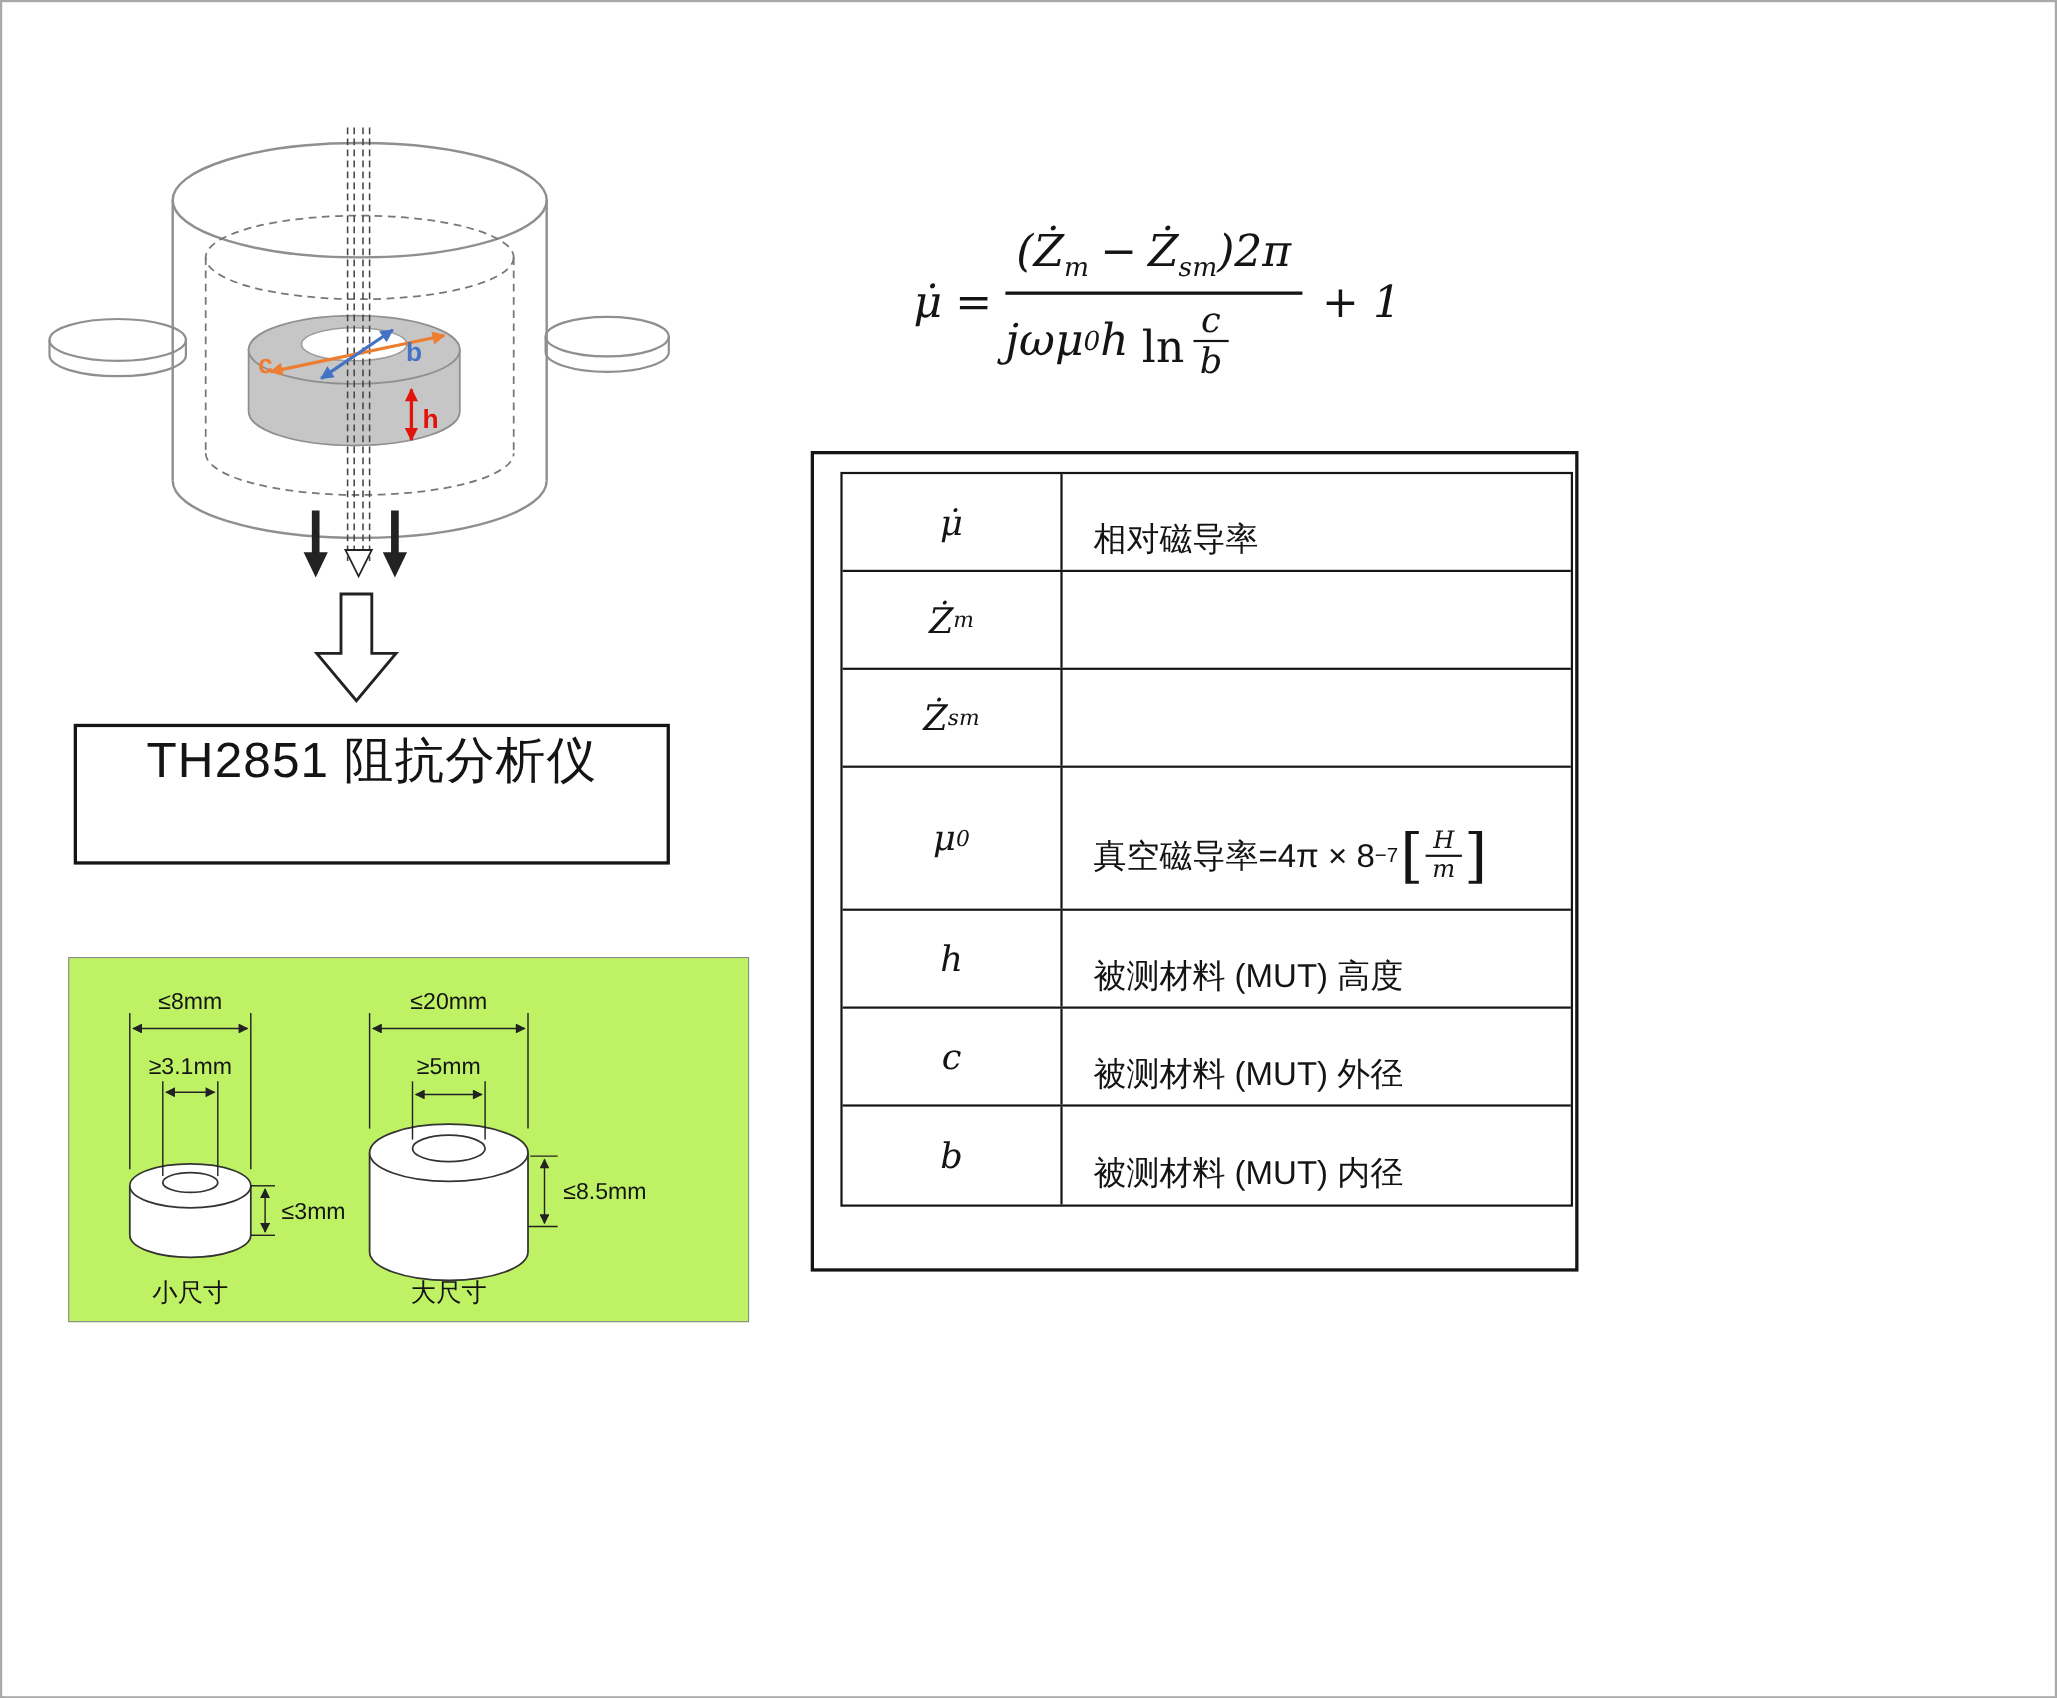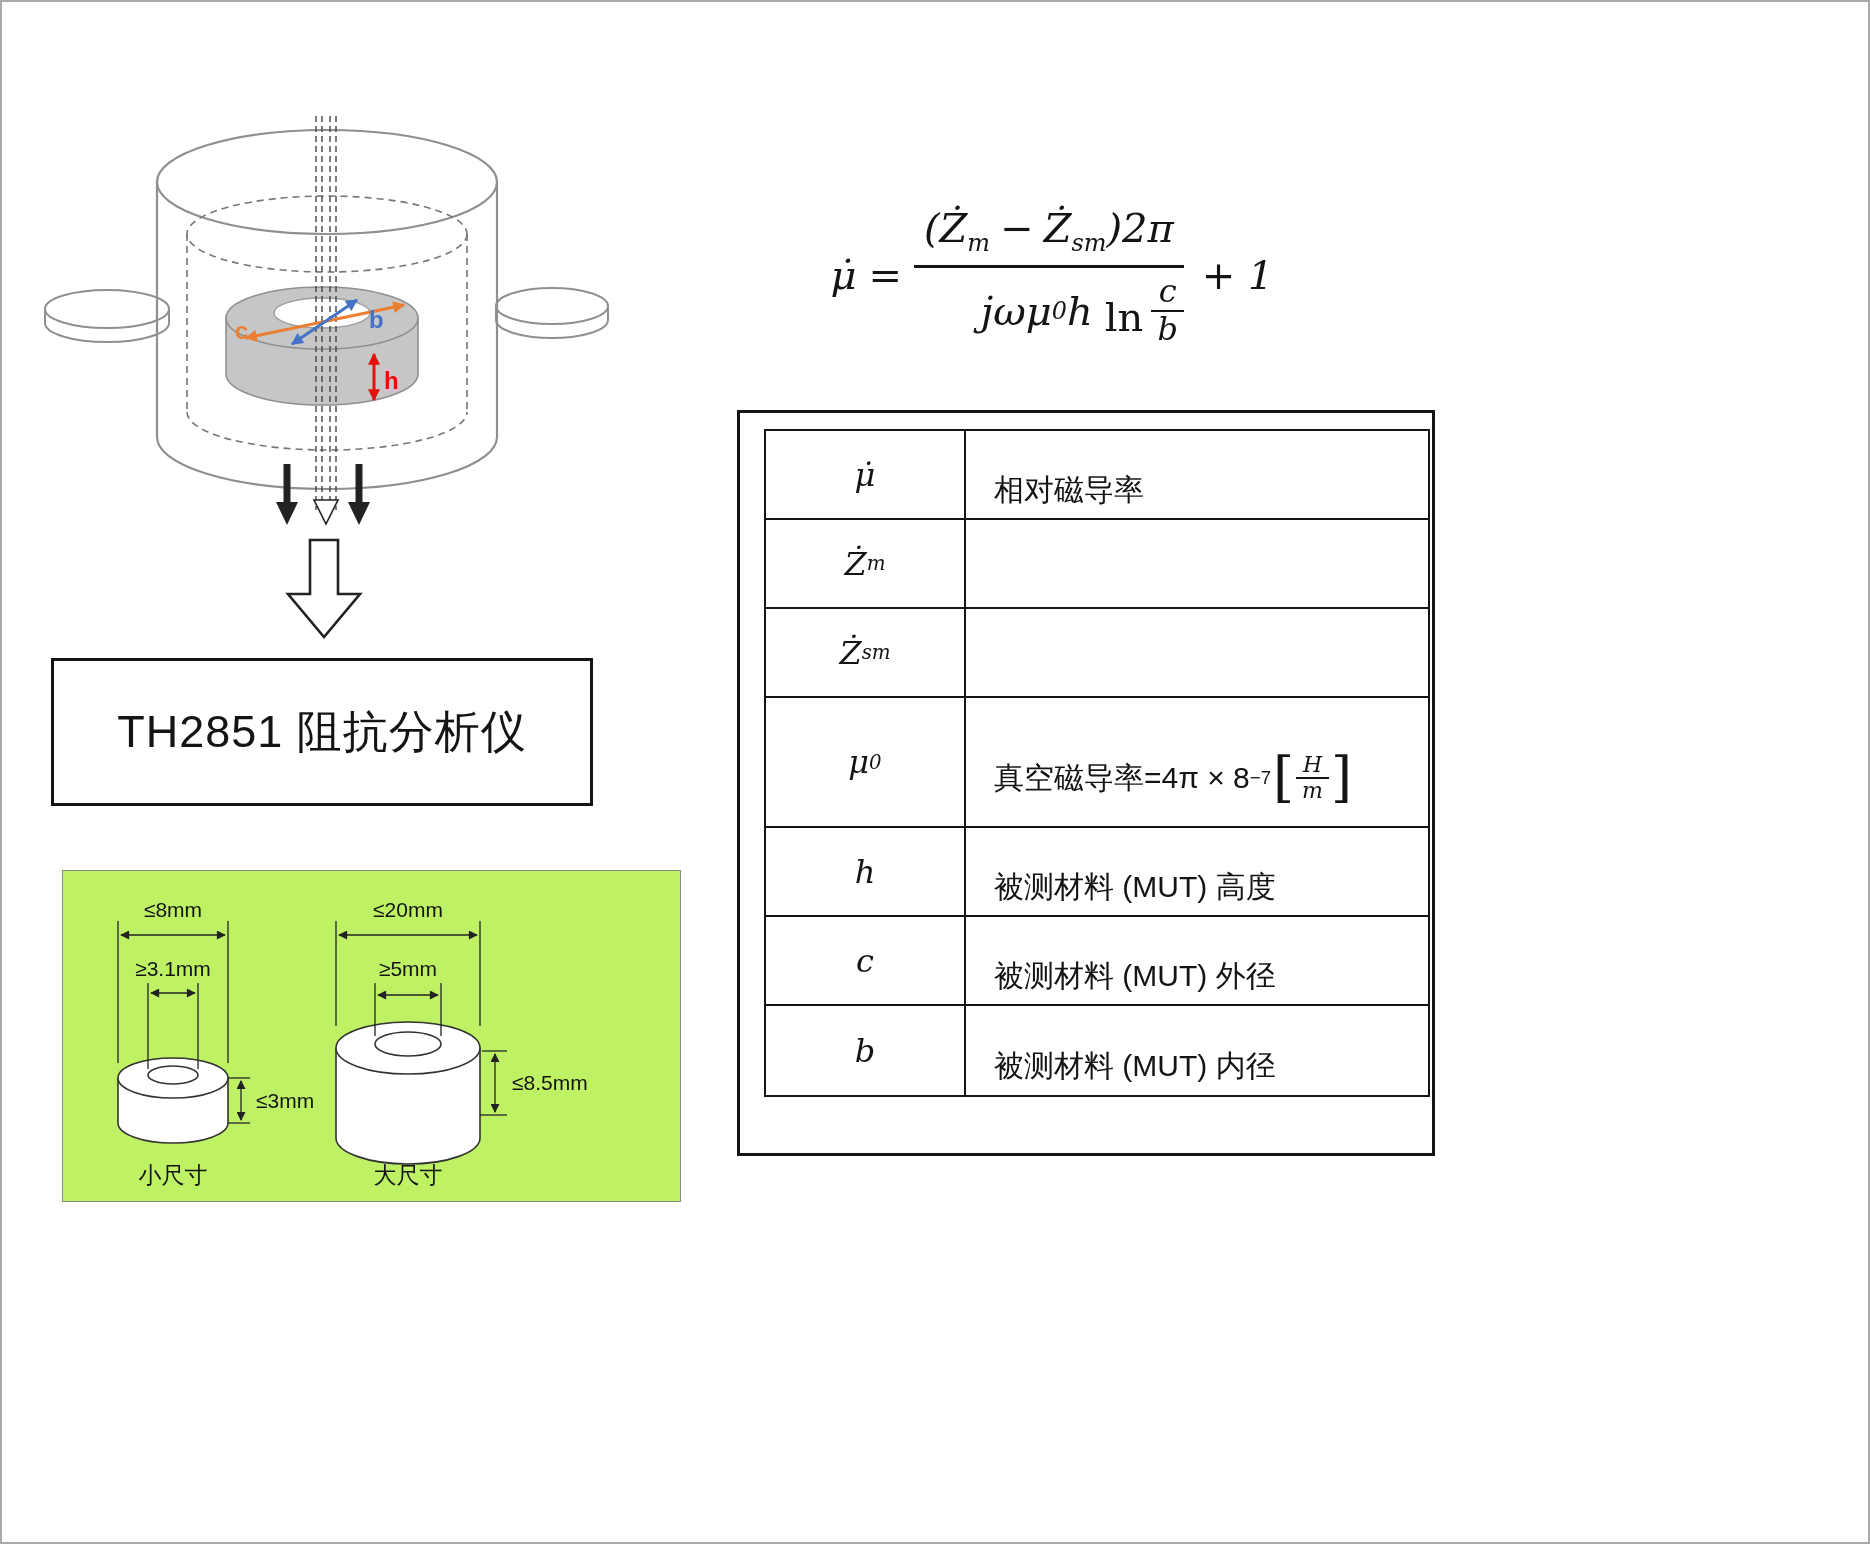--- a/index.html
+++ b/index.html
@@ -12,42 +12,42 @@
   .page {
     position:relative; width:1870px; height:1544px;
     background:#fff; border:2px solid #a9a9a9; overflow:hidden;
   }
 
   
   .fixture-svg { position:absolute; left:40px; top:80px; width:580px; height:580px; }
 
   
   .analyzer-box {
-    position:absolute; left:49px; top:656px; width:542px; height:148px;
-    border:3px solid #151515; display:flex; align-items:center; justify-content:center;
+    position:absolute; left:65px; top:656px; width:542px; height:128px;
+    border:3px solid #151515; display:flex; align-items:flex-start; justify-content:center;
     font-size:45px; font-weight:500; letter-spacing:1px; color:#141414; background:#fff;
   }
 
   
   .size-box {
     position:absolute; left:60px; top:868px; width:619px; height:332px;
     border:1.5px solid #8a8a8a; background:#bef264;
   }
   .size-svg { position:absolute; left:0; top:0; width:550px; height:330px; }
   .size-svg text { font-family:"Liberation Sans","DejaVu Sans",sans-serif; fill:#141414; }
 
   
   .formula {
     position:absolute; left:770px; top:178px; width:560px; height:190px;
     display:flex; align-items:center; justify-content:center; gap:12px;
     font-family:"DejaVu Serif","Liberation Serif",serif; font-style:italic;
     font-size:40px; color:#141414; white-space:nowrap;
   }
   .formula sub { font-size:0.6em; font-style:italic; }
-  .frac { display:inline-flex; flex-direction:column; align-items:flex-end; }
+  .frac { display:inline-flex; flex-direction:column; align-items:flex-start; }
   .frac .num { border-bottom:3px solid #141414; padding:2px 10px 8px; }
   .frac .den { padding-top:6px; display:flex; align-items:center; }
   .op { margin:0 10px; }
   .ln-op { font-style:normal; margin:12px 8px 0 12px; font-family:"DejaVu Serif",serif; }
   .mini-frac { display:inline-flex; flex-direction:column; align-items:center; font-size:0.8em; line-height:1.1; }
   .mini-frac .mt { padding:0 6px; }
   .mini-frac .mb { border-top:2.5px solid #141414; padding:0 6px; }
   .plus-tail { margin-left:6px; }
 
   

